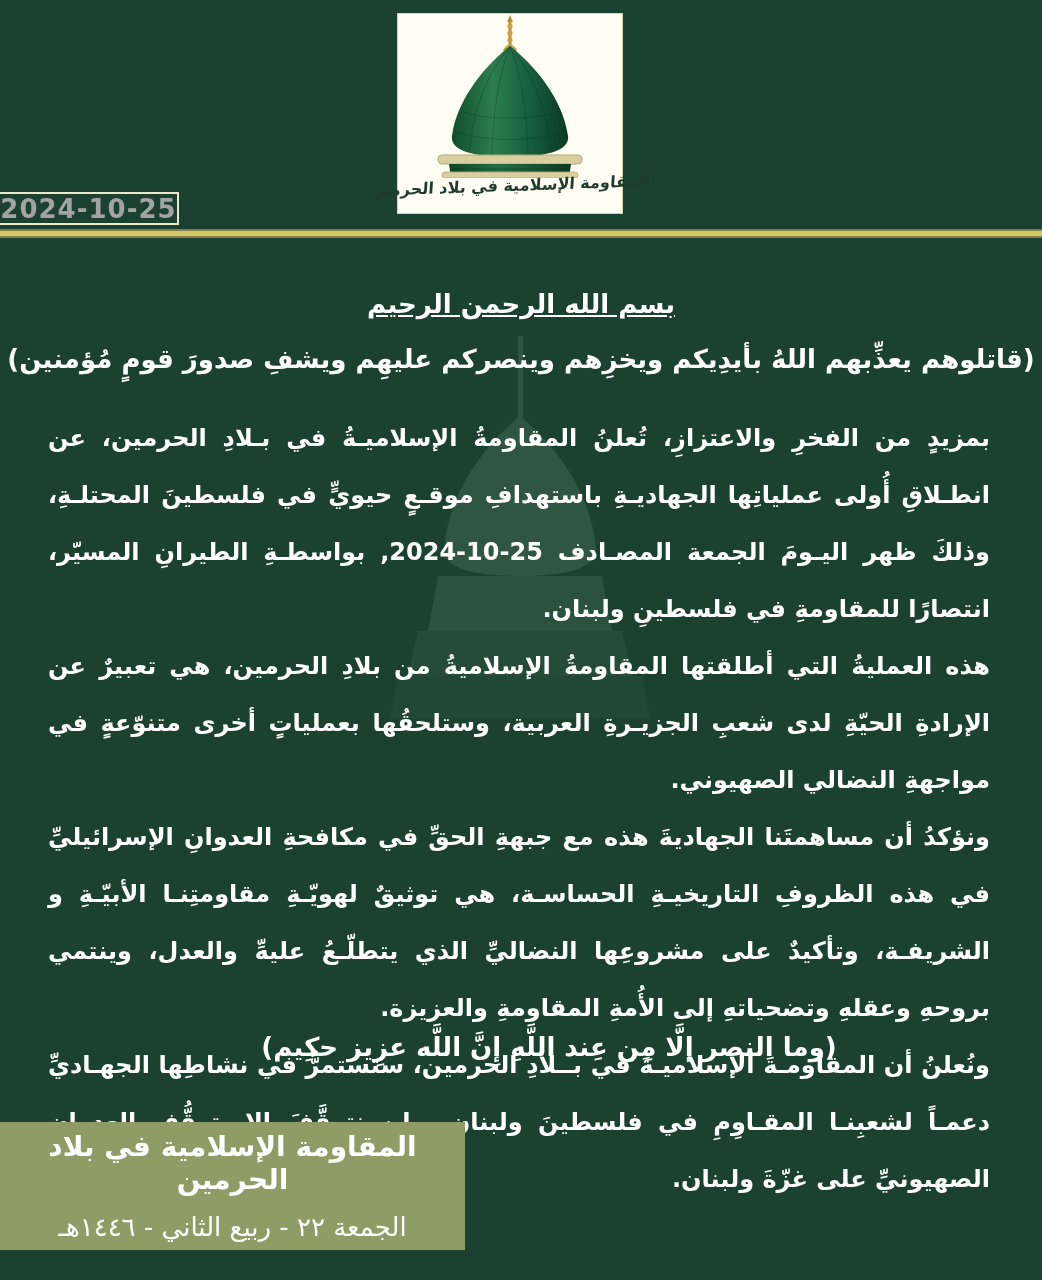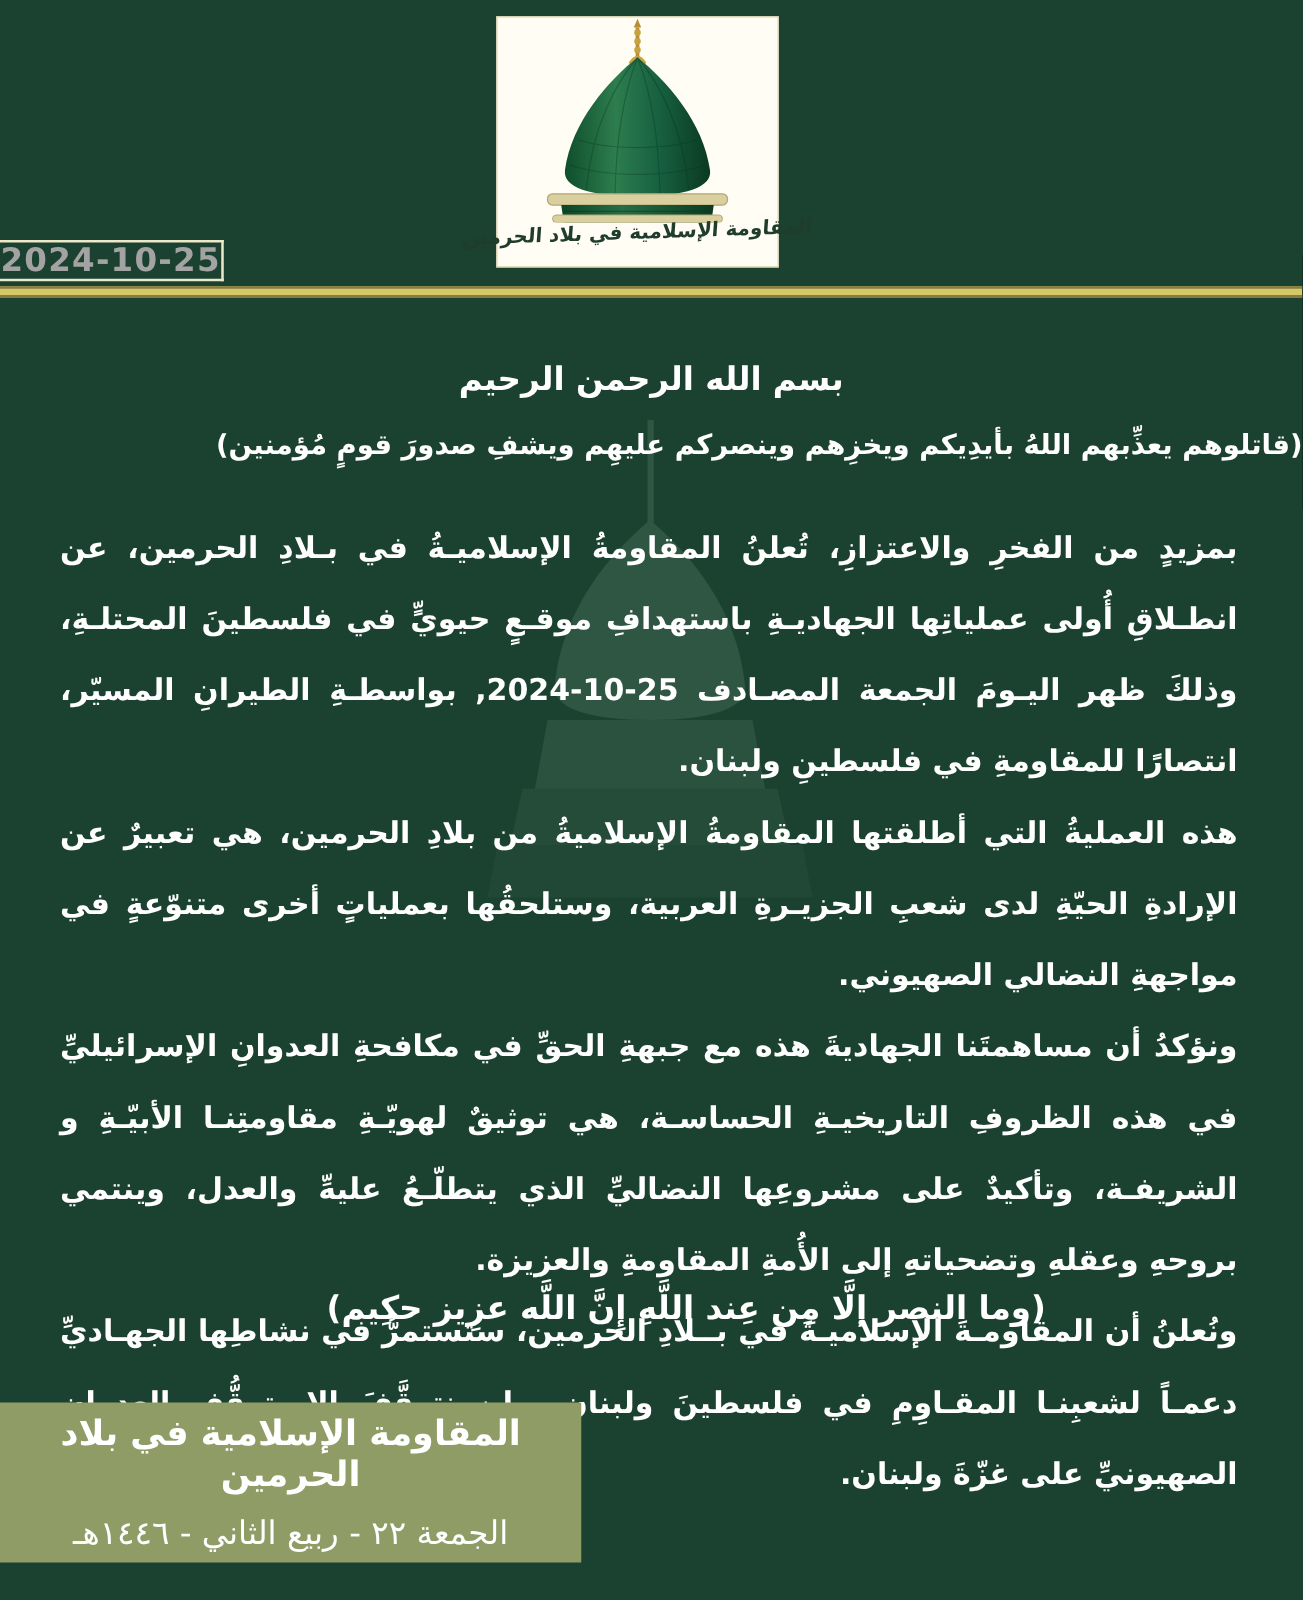--- a/index.html
+++ b/index.html
@@ -70,22 +70,22 @@
     opacity: 0.12;
     pointer-events: none;
   }
   .center-line {
     position: absolute;
     left: 0; width: 100%;
     text-align: center;
     font-weight: 700;
     direction: rtl;
   }
-  .bismillah   { top: 289px; font-size: 26px; }
-  .open-verse  { top: 344px; font-size: 22px; text-align: right; }
+  .bismillah   { top: 289px; font-size: 26px; text-decoration: underline; }
+  .open-verse  { top: 344px; font-size: 26px; }
   .close-verse { top: 1032px; font-size: 26px; margin-left: 28px; }
 
   .body-text {
     position: absolute;
     right: 52px; left: 48px; top: 410px;
     direction: rtl;
     text-align: justify;
     font-size: 24px;
     font-weight: 700;
     line-height: 57px;

